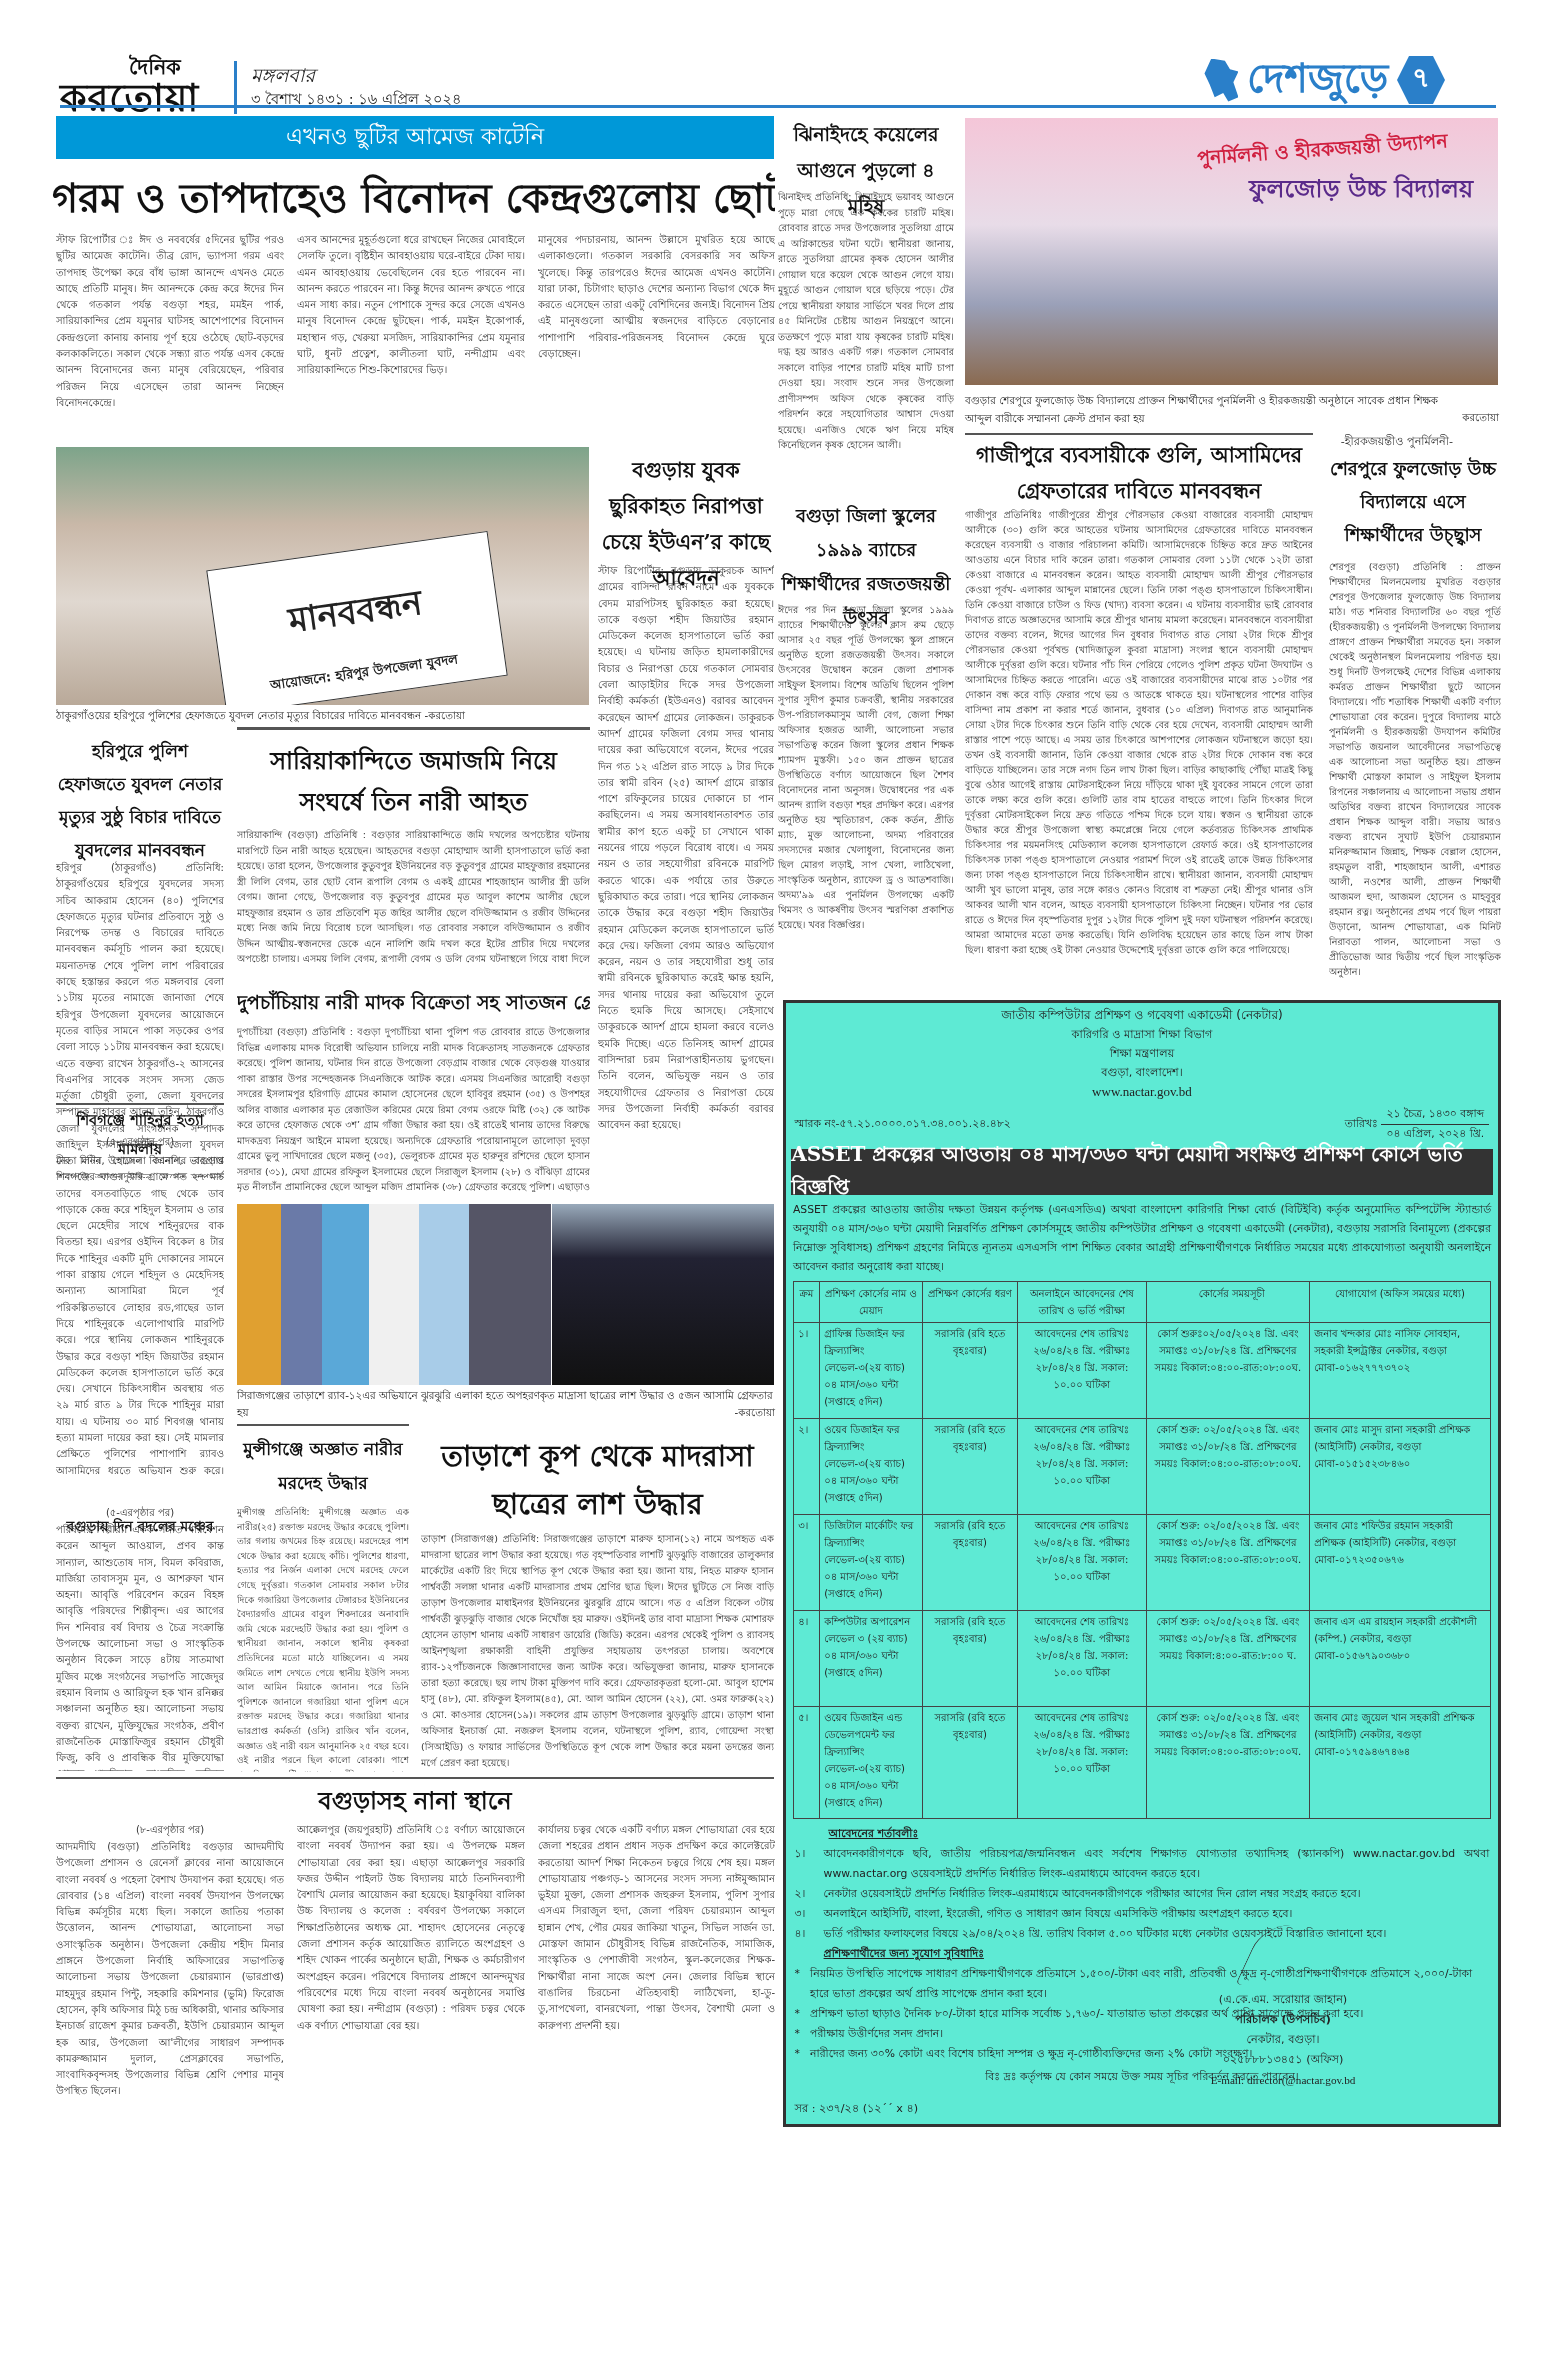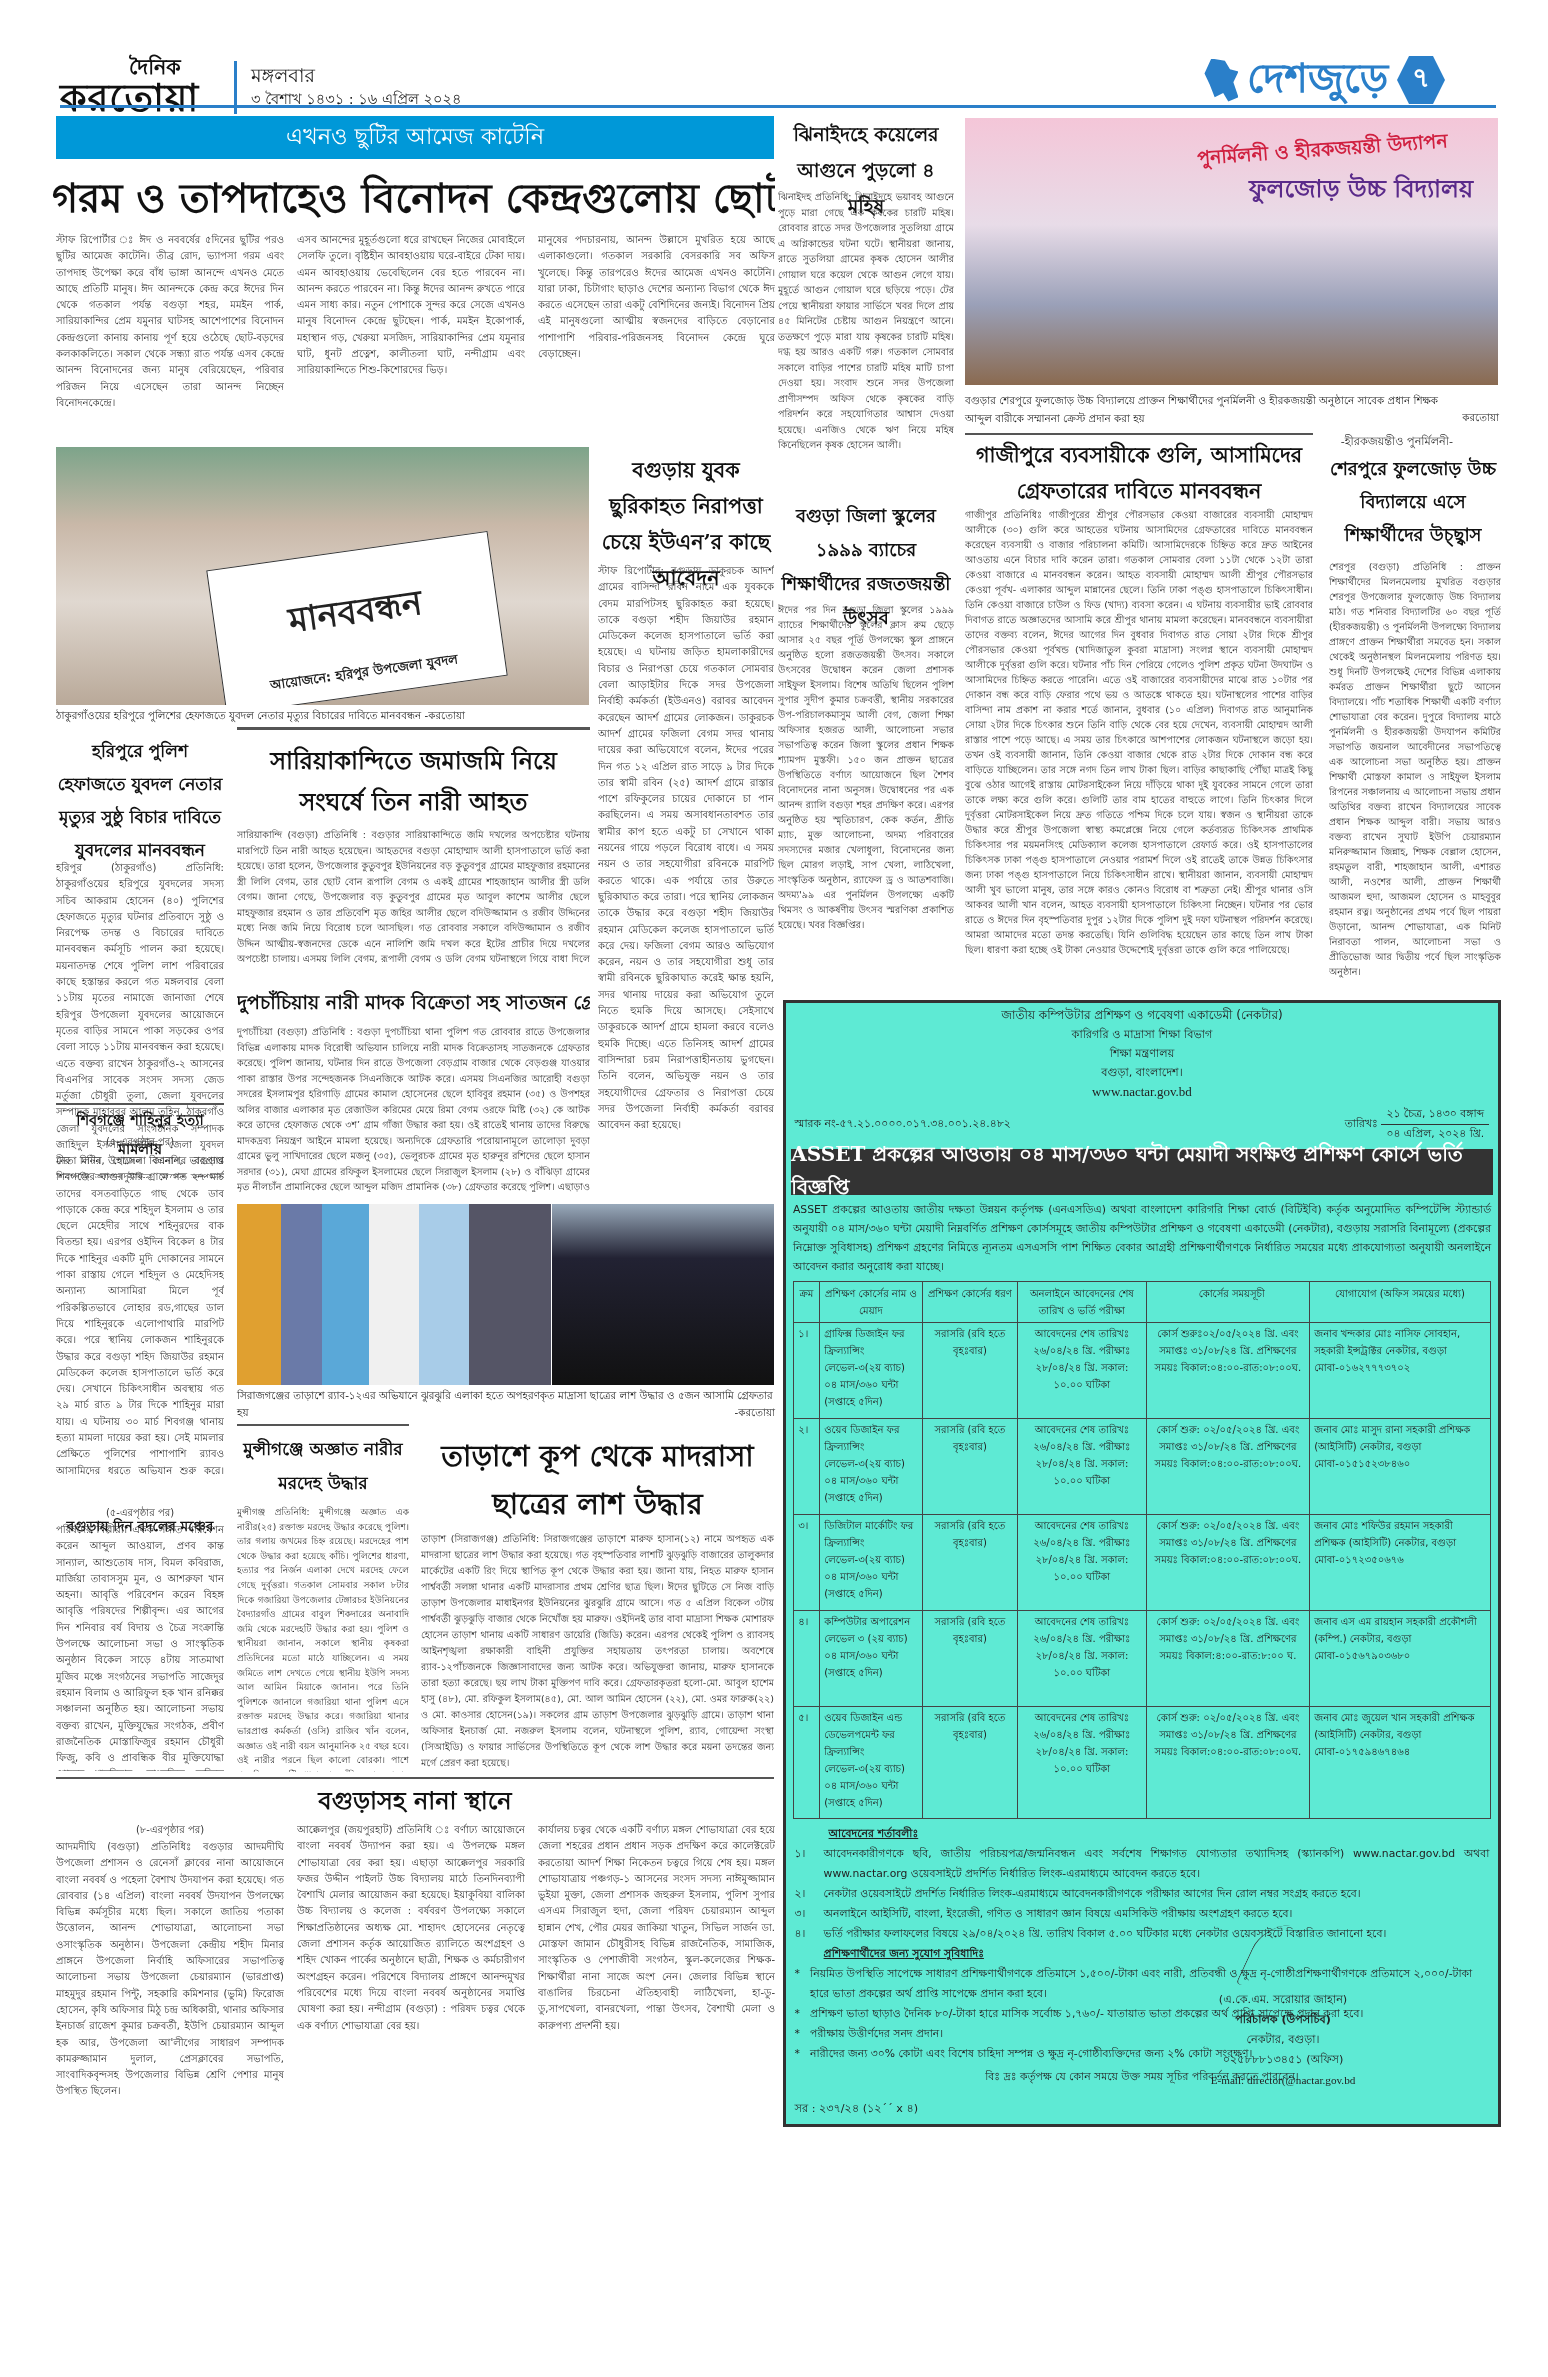--- a/index.html
+++ b/index.html
@@ -36,21 +36,21 @@
   .sig{font-size:11.2px;line-height:20px;text-align:center}
   .signature-scribble{width:69px;height:60px;border-left:1.7px solid #333;transform:skew(-25deg);border-radius:40% 10%}
 </style>
 </head>
 <body>
 
 <div class="abs" style="left:60px;top:52px;width:1522px;height:60px;">
   <div class="abs mast-logo-small" style="left:69px;top:0;">দৈনিক</div>
   <div class="abs mast-logo" style="left:0;top:15.5px;">করতোয়া</div>
   <div class="abs mast-bar" style="left:174px;top:8.6px;"></div>
-  <div class="abs mast-day" style="left:191px;top:8.6px;">মঙ্গলবার</div>
+  <div class="abs mast-day" style="left:191px;top:8.6px;font-style:italic;">মঙ্গলবার</div>
   <div class="abs mast-date" style="left:191px;top:36px;">৩ বৈশাখ ১৪৩১ : ১৬ এপ্রিল ২০২৪</div>
 </div>
 <div class="abs" style="left:1153px;top:50px;width:292px;height:60px;display:flex;align-items:center;gap:8.6px;justify-content:flex-end;">
   <div class="bd-map"></div>
   <div class="section-title">দেশজুড়ে</div>
   <div class="page-no">৭</div>
 </div>
 <div class="abs blue-line" style="left:60px;top:105px;width:1436px;"></div>
 
 <div class="abs kicker" style="left:56px;top:116px;width:718px;height:43px;">এখনও ছুটির আমেজ কাটেনি</div>

